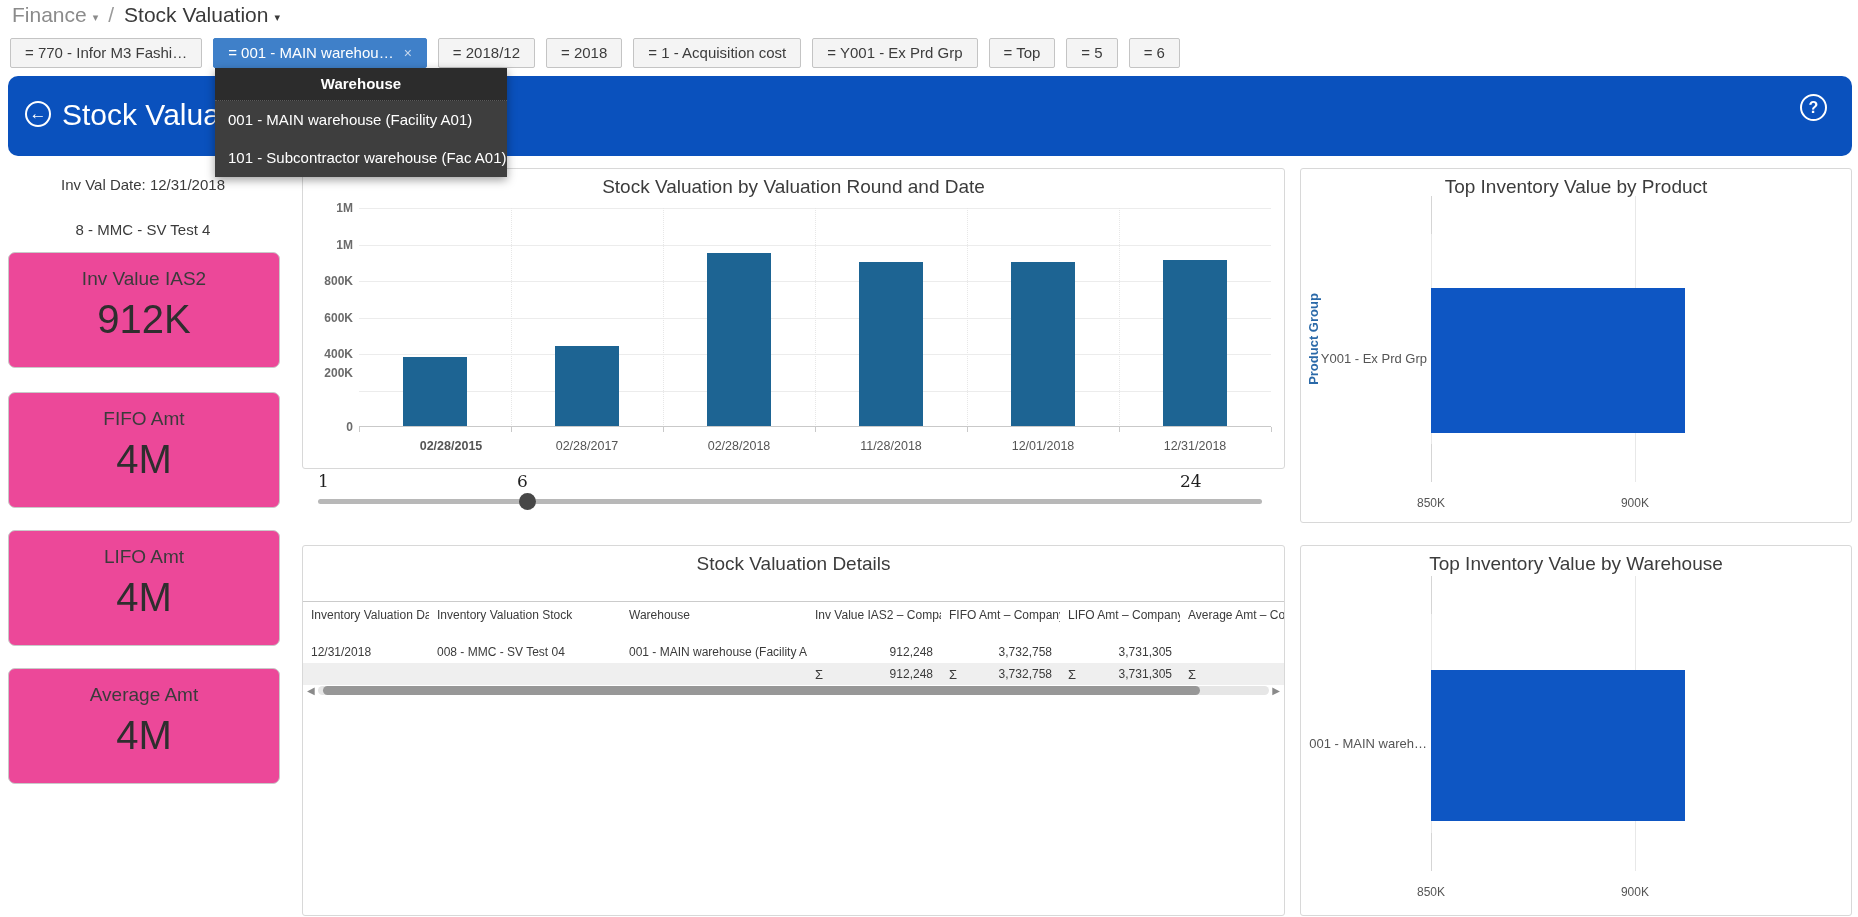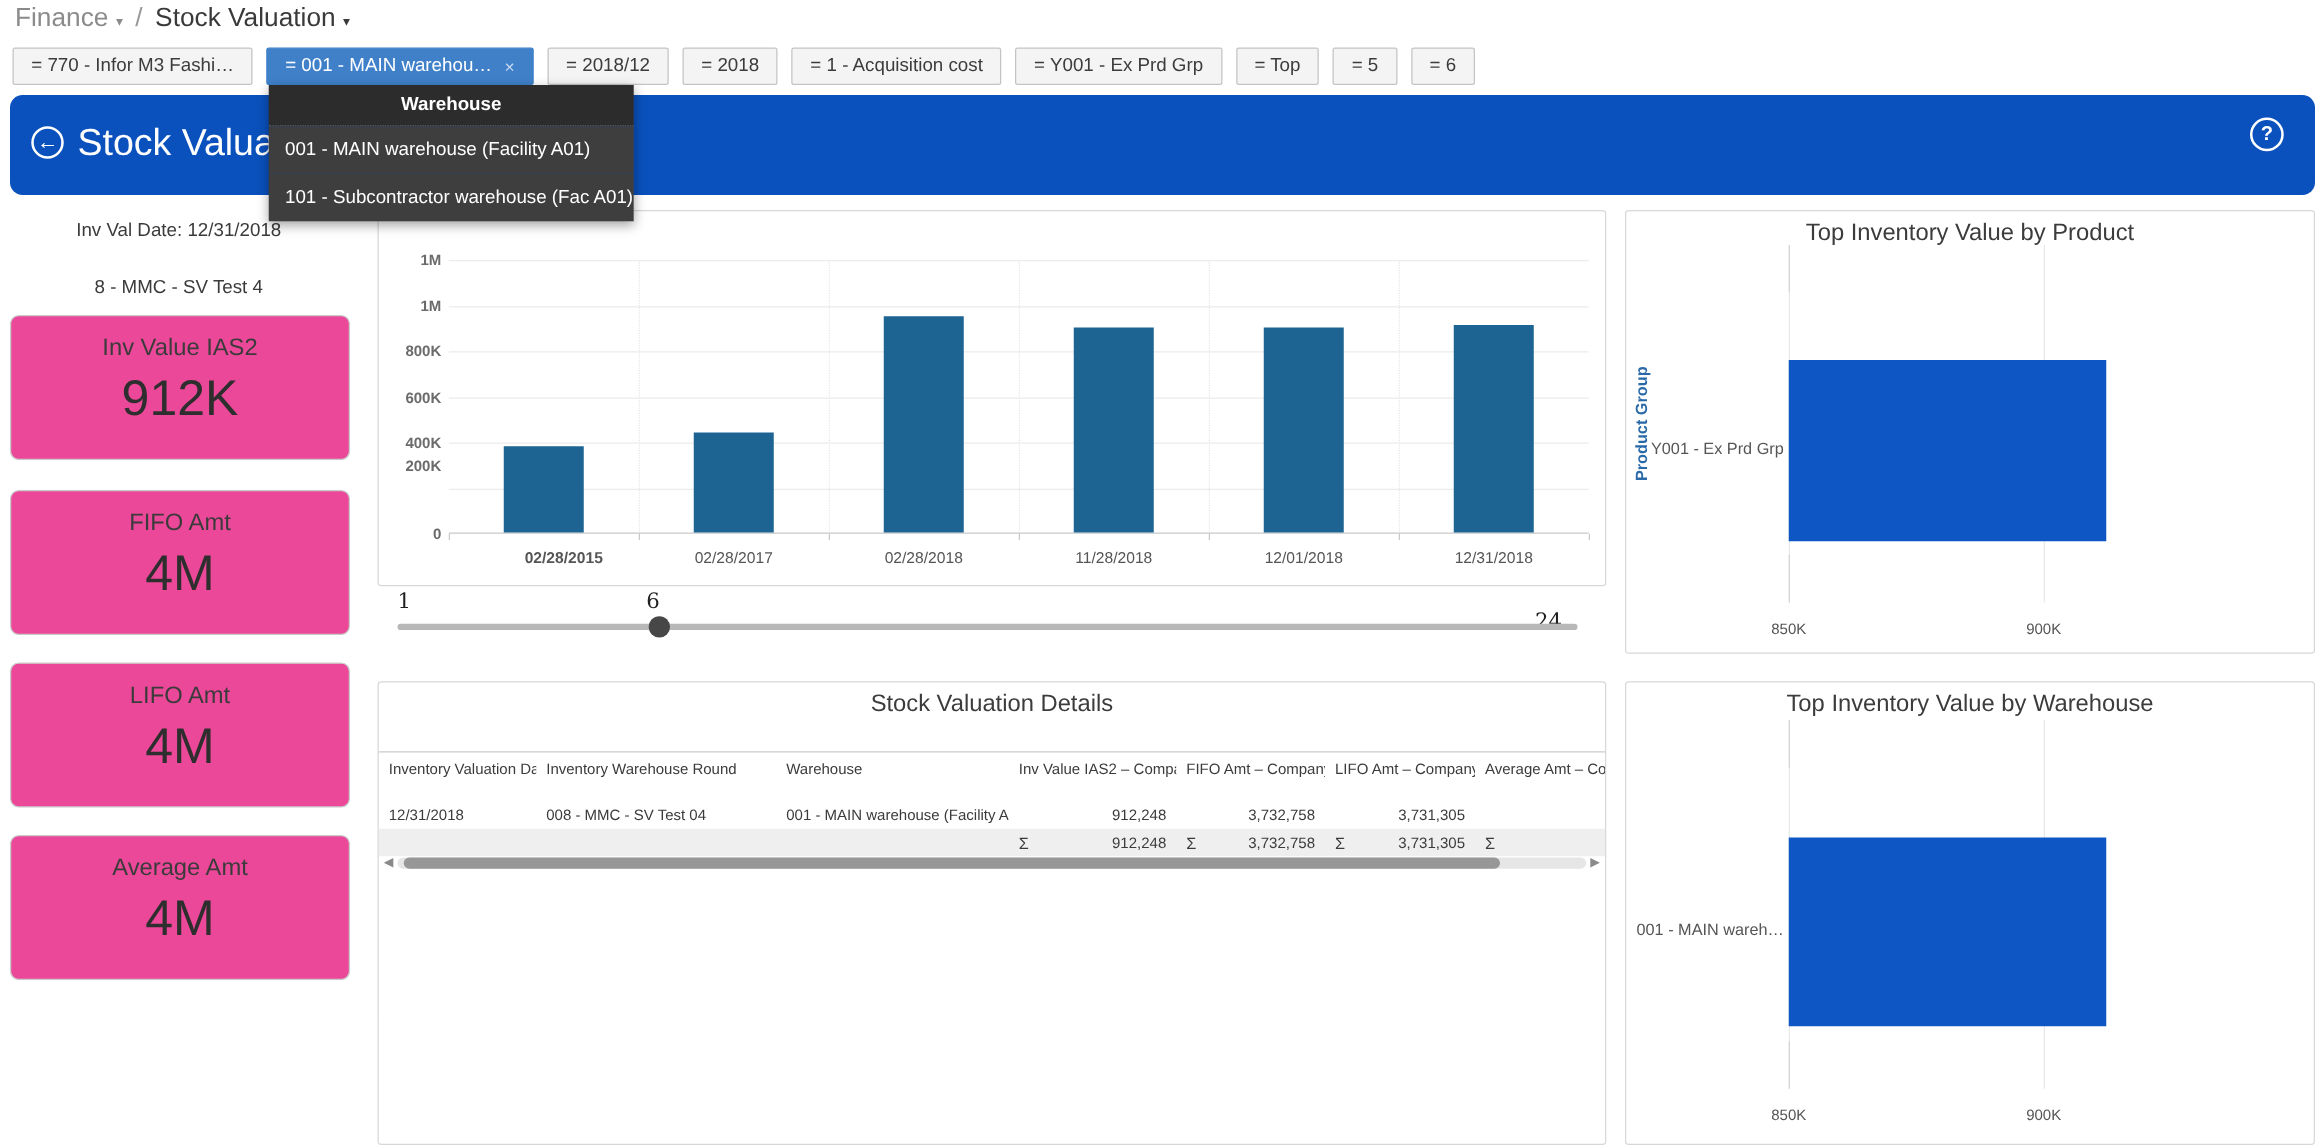--- a/index.html
+++ b/index.html
@@ -152,20 +152,21 @@
   <div class="kpi" style="top:530px;">
     <div class="kpi-label">LIFO Amt</div>
     <div class="kpi-value">4M</div>
   </div>
   <div class="kpi" style="top:668px;">
     <div class="kpi-label">Average Amt</div>
     <div class="kpi-value">4M</div>
   </div>
 
   <div class="panel" id="main-panel">
+    <div class="panel-title">Stock Valuation by Valuation Round and Date</div>
     <div id="main-plot">
         <div class="ygrid" style="top: 182.5px;"></div>
         <div class="ygrid" style="top: 146px;"></div>
         <div class="ygrid" style="top: 109.5px;"></div>
         <div class="ygrid" style="top: 73px;"></div>
         <div class="ygrid" style="top: 36.5px;"></div>
         <div class="ygrid" style="top: 0px;"></div>
         <div class="stub" style="left: 0px;"></div>
         <div class="vgrid" style="left: 152px;"></div>
         <div class="stub" style="left: 152px;"></div>
@@ -196,29 +197,29 @@
       <div class="xlab" style="left: 72px; width: 152px; font-weight: bold;">02/28/2015</div>
       <div class="xlab" style="left: 208px; width: 152px;">02/28/2017</div>
       <div class="xlab" style="left: 360px; width: 152px;">02/28/2018</div>
       <div class="xlab" style="left: 512px; width: 152px;">11/28/2018</div>
       <div class="xlab" style="left: 664px; width: 152px;">12/01/2018</div>
       <div class="xlab" style="left: 816px; width: 152px;">12/31/2018</div>
     </div>
 
   <div class="slider-lab" style="left:318px;">1</div>
   <div class="slider-lab" style="left:517px;">6</div>
-  <div class="slider-lab" style="left:1228px;margin-top:16px;">24</div>
+  <div class="slider-lab" style="left:1180px;">24</div>
   <div class="slider-track"></div>
   <div class="slider-handle"></div>
 
   <div class="panel" id="details-panel">
     <div class="panel-title">Stock Valuation Details</div>
     <div class="tbl-head">
       <div class="cell" style="width:126px;">Inventory Valuation Date</div>
-      <div class="cell" style="width:192px;">Inventory Warehouse Round</div>
+      <div class="cell" style="width:192px;">Inventory Valuation Stock</div>
       <div class="cell" style="width:186px;">Warehouse</div>
       <div class="cell" style="width:134px;">Inv Value IAS2 – Company</div>
       <div class="cell" style="width:119px;">FIFO Amt – Company</div>
       <div class="cell" style="width:120px;">LIFO Amt – Company</div>
       <div class="cell" style="width:160px;">Average Amt – Co</div>
     </div>
     <div class="tbl-row">
       <div class="cell" style="width:126px;">12/31/2018</div>
       <div class="cell" style="width:192px;">008 - MMC - SV Test 04</div>
       <div class="cell" style="width:186px;">001 - MAIN warehouse (Facility A01)</div>

